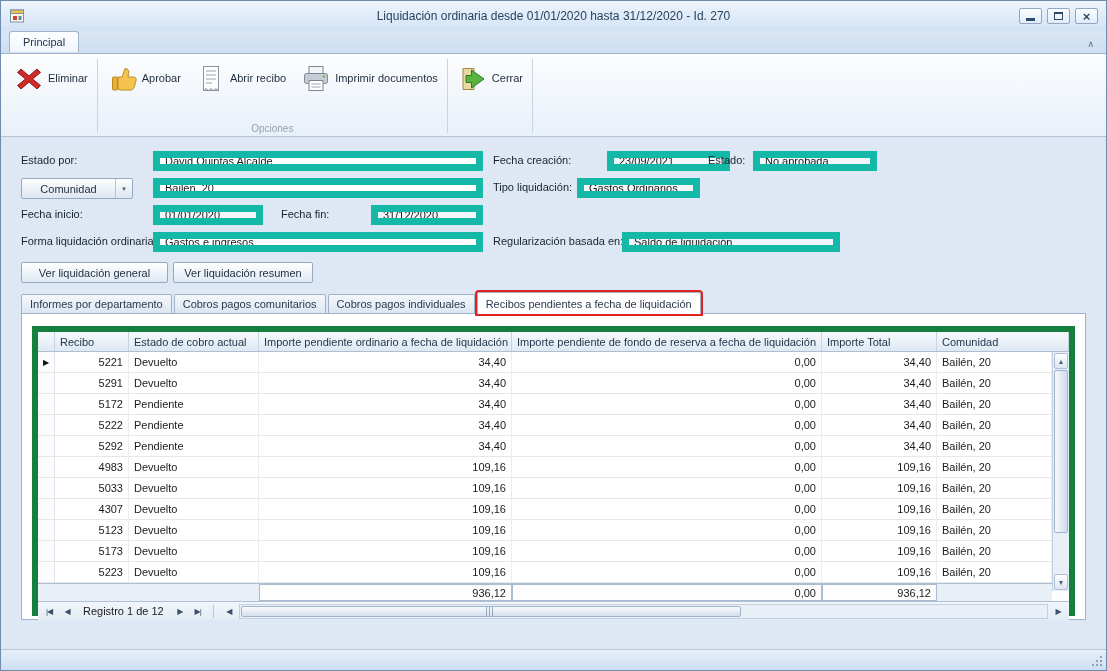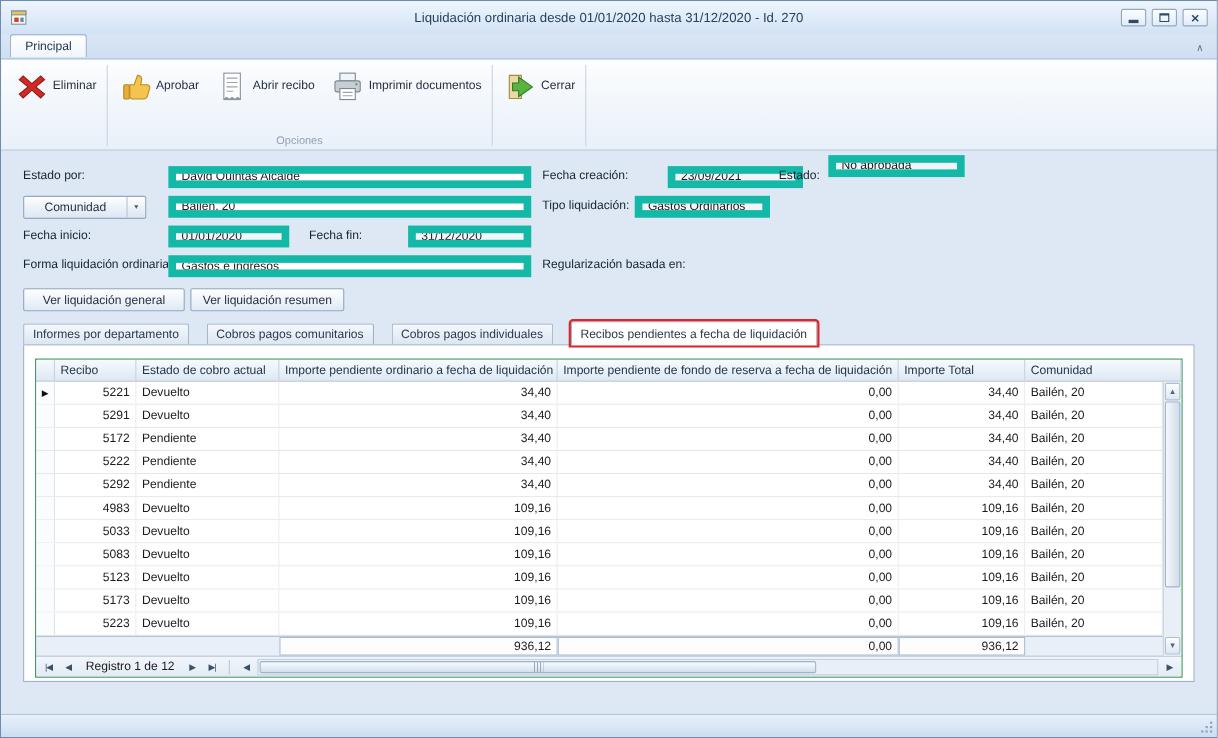--- a/index.html
+++ b/index.html
@@ -50,32 +50,32 @@
   .combo { position:absolute; left:20px; top:41px; width:112px; height:21px; border:1px solid #94a9c2;
            border-radius:2px; background:linear-gradient(#fefefe,#dce6f2); display:flex; align-items:center; }
   .combo-text { flex:1; text-align:center; color:#1f2c3d; }
   .combo-arrow { width:17px; height:100%; border-left:1px solid #b6c5d7; display:flex; align-items:center;
                  justify-content:center; font-size:6px; color:#44586f; }
   .btn { position:absolute; height:21px; border:1px solid #94a9c2; border-radius:2px;
          background:linear-gradient(#ffffff,#dfe9f4); display:flex; align-items:center; justify-content:center;
          padding:0 10px; color:#1f2c3d; }
 
   
-  .tabs { position:absolute; left:20px; top:155px; height:21px; display:flex; align-items:flex-end; gap:16px; }
+  .tabs { position:absolute; left:20px; top:155px; height:21px; display:flex; align-items:flex-end; gap:2px; }
   .tab { height:19px; border:1px solid #9fb2c8; border-bottom:none; border-radius:2px 2px 0 0;
          background:linear-gradient(#f4f8fc,#dce6f1); padding:0 8px; display:flex; align-items:center;
          color:#2a3a4d; white-space:nowrap; }
   .tab.active { height:22px; background:#fff; margin-bottom:-1px; z-index:2; position:relative;
                 outline:2px solid #e02424; }
 
   .panel { position:absolute; left:20px; right:20px; top:176px; height:307px; background:#fff;
            border:1px solid #9fb2c8; }
 
   
-  .grid { position:absolute; left:10px; right:10px; top:12px; height:290px; border:1px solid #15803d;
+  .grid { position:absolute; left:10px; right:10px; top:12px; height:290px; border:6px solid #15803d;
           background:#fff; display:flex; flex-direction:column; }
   .gcols { display:grid; grid-template-columns:17px 74px 130px 253px 310px 115px minmax(0,1fr); }
   .gridhead { height:20px; background:linear-gradient(#f7fafd,#dde8f3); border-bottom:1px solid #aebfd2;
               flex:0 0 auto; }
   .gh { border-right:1px solid #c6d3e1; display:flex; align-items:center; padding:0 5px; color:#23374c;
         white-space:nowrap; overflow:hidden; }
   .gridrows { height:231px; margin-right:17px; overflow:hidden; flex:0 0 auto; }
   .grow { height:21px; border-bottom:1px solid #e7e7e7; background:#fff; }
   .cell { display:flex; align-items:center; padding:0 5px; border-right:1px solid #ededed;
           white-space:nowrap; overflow:hidden; }
@@ -220,38 +220,39 @@
     <div class="rb-sep"></div>
   </div>
 
   <div class="client">
 
     <span class="lbl" style="left:20px; top:17px;">Estado por:</span>
     <span class="inp" style="left:152px; top:14px; width:330px;">David Quintas Alcalde</span>
     <span class="lbl" style="left:492px; top:17px;">Fecha creación:</span>
     <span class="inp ro" style="left:606px; top:14px; width:123px;">23/09/2021</span>
     <span class="lbl" style="left:707px; top:17px;">Estado:</span>
-    <span class="inp ro" style="left:752px; top:4px; width:124px;">No aprobada</span>
+    <span class="inp ro" style="left:752px; top:14px; width:124px;">No aprobada</span>
 
     <span class="combo">
       <span class="combo-text">Comunidad</span>
       <span class="combo-arrow">▼</span>
     </span>
     <span class="inp" style="left:152px; top:41px; width:330px;">Bailén, 20</span>
     <span class="lbl" style="left:492px; top:44px;">Tipo liquidación:</span>
     <span class="inp ro" style="left:576px; top:41px; width:123px;">Gastos Ordinarios</span>
 
     <span class="lbl" style="left:20px; top:71px;">Fecha inicio:</span>
     <span class="inp ro" style="left:152px; top:68px; width:110px;">01/01/2020</span>
     <span class="lbl" style="left:280px; top:71px;">Fecha fin:</span>
     <span class="inp ro" style="left:370px; top:68px; width:112px;">31/12/2020</span>
 
     <span class="lbl" style="left:20px; top:98px;">Forma liquidación ordinaria:</span>
     <span class="inp" style="left:152px; top:95px; width:330px;">Gastos e ingresos</span>
     <span class="lbl" style="left:492px; top:98px;">Regularización basada en:</span>
+    <span class="inp ro" style="left:621px; top:95px; width:218px;">Saldo de liquidación</span>
 
     <span class="btn" style="left:20px; top:125px; width:147px;">Ver liquidación general</span>
     <span class="btn" style="left:172px; top:125px; width:140px;">Ver liquidación resumen</span>
 
     <div class="tabs">
       <span class="tab">Informes por departamento</span>
       <span class="tab">Cobros pagos comunitarios</span>
       <span class="tab">Cobros pagos individuales</span>
       <span class="tab active">Recibos pendientes a fecha de liquidación</span>
     </div>
@@ -338,21 +339,21 @@
               <div class="cell num">5033</div>
               <div class="cell">Devuelto</div>
               <div class="cell num">109,16</div>
               <div class="cell num">0,00</div>
               <div class="cell num">109,16</div>
               <div class="cell">Bailén, 20</div>
             </div>
 
             <div class="grow gcols">
               <div class="cell ind"></div>
-              <div class="cell num">5083</div>
+              <div class="cell num">4307</div>
               <div class="cell">Devuelto</div>
               <div class="cell num">109,16</div>
               <div class="cell num">0,00</div>
               <div class="cell num">109,16</div>
               <div class="cell">Bailén, 20</div>
             </div>
 
             <div class="grow gcols">
               <div class="cell ind"></div>
               <div class="cell num">5123</div>

